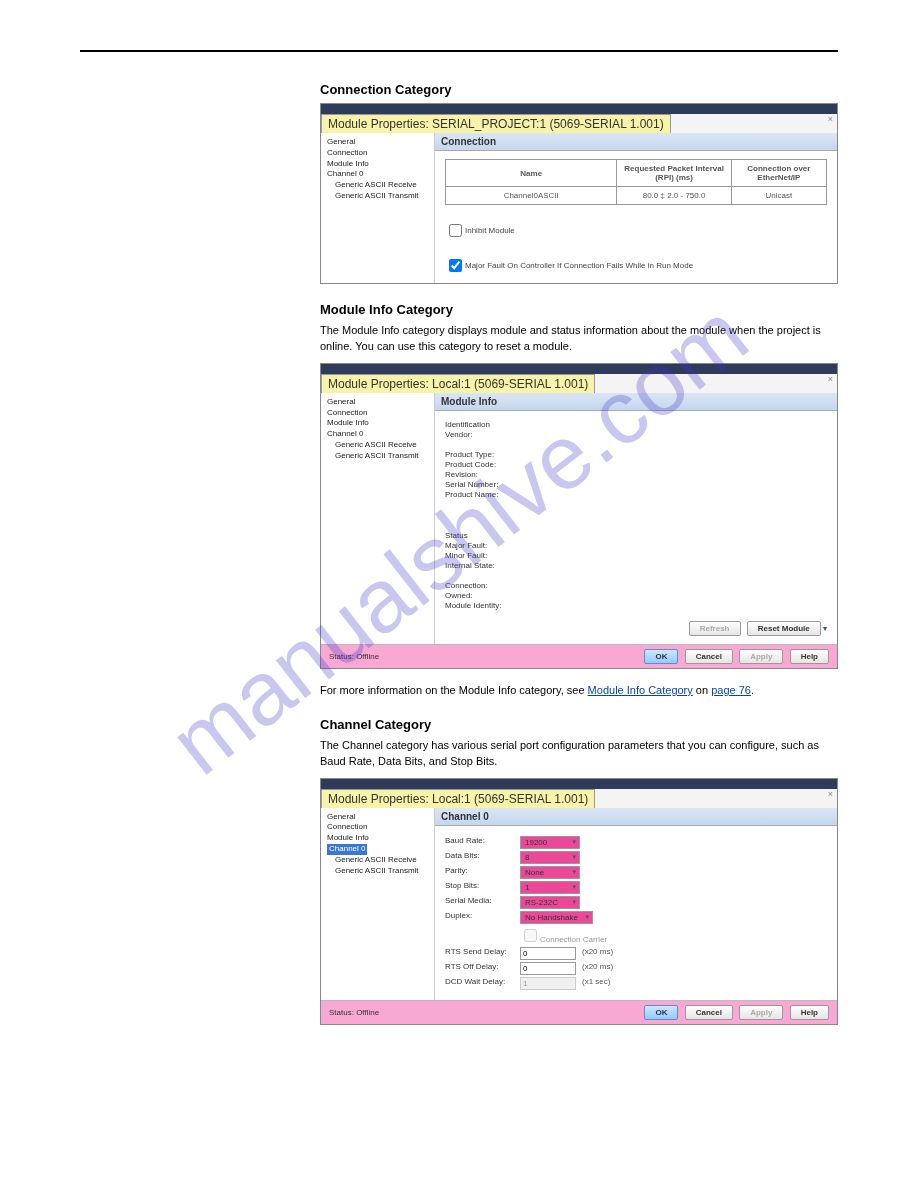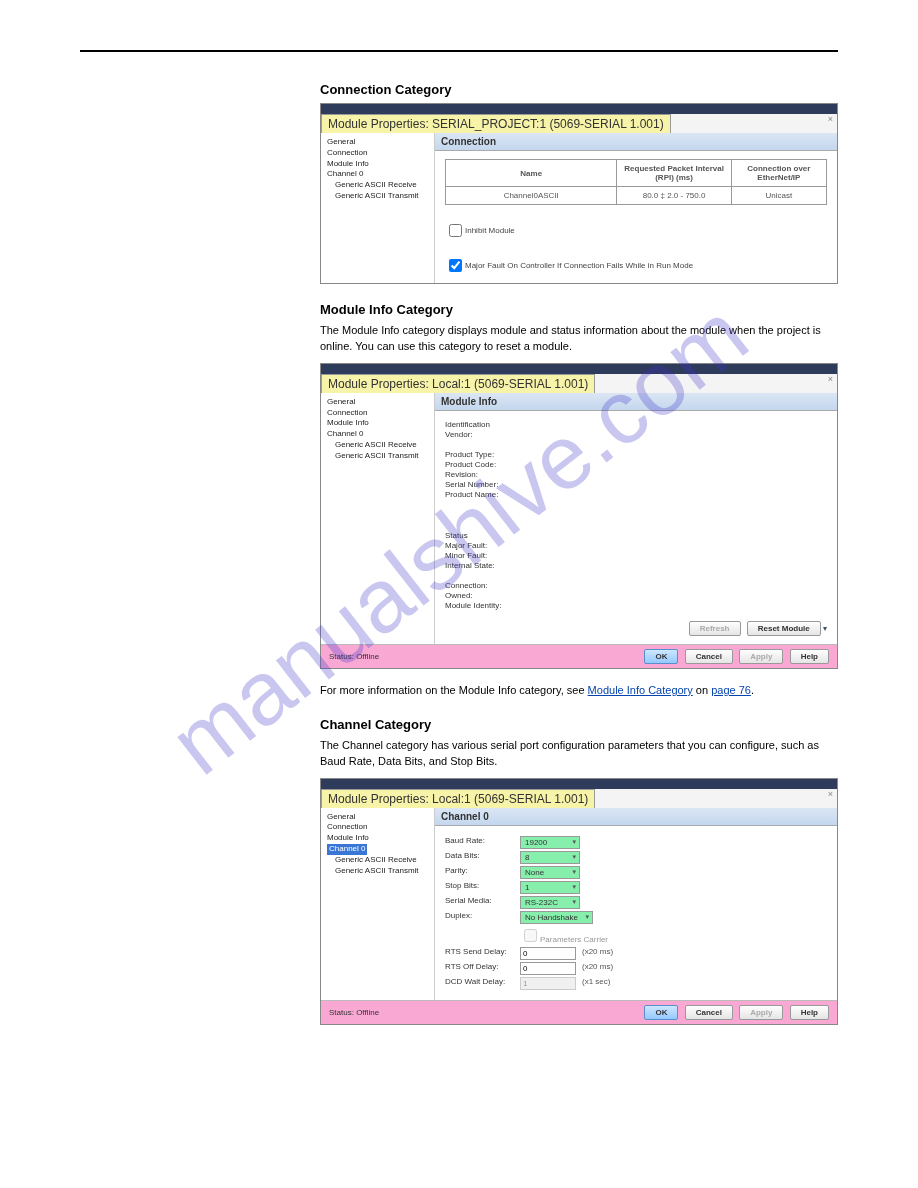--- a/index.html
+++ b/index.html
@@ -140,21 +140,21 @@
     border: 1px solid #999;
     background: linear-gradient(#fefefe,#e5e5e5);
     padding: 2px 10px;
     font-size: 8px;
     margin-left: 4px;
     border-radius: 2px;
     font-weight: bold;
   }
   .btn.primary { background: linear-gradient(#cde7ff,#94c9ff); border-color:#5a8fce;}
   .btn.disabled { color:#aaa; }
-  .dropdown-btn { border:1px solid #999; background:#86efac; padding:1px 14px 1px 4px; font-size:8px; position:relative; display:inline-block; min-width:40px;}
+  .dropdown-btn { border:1px solid #999; background:#ec4899; padding:1px 14px 1px 4px; font-size:8px; position:relative; display:inline-block; min-width:40px;}
   .dropdown-btn:after{ content:"▾"; position:absolute; right:3px; font-size:7px; color:#555;}
   .kv-row { display:flex; font-size:8px; margin:1px 0;}
   .kv-row .k { width: 70px; color:#333;}
   .field-row { display:flex; margin:2px 0; font-size:8px;}
   .field-row .lbl { width: 75px;}
   .field-row .val { width: 80px;}
   .unit { margin-left:6px; color:#555;}
   .refresh-row { text-align:right; margin-top:10px;}
   .col2 { display:flex; gap:30px;flex-direction:column;}
 </style>
@@ -354,21 +354,21 @@
             <div class="field-row">
                 <span class="lbl">Serial Media:</span>
                 <span class="dropdown-btn">RS-232C</span>
               </div>
             <div class="field-row">
                 <span class="lbl">Duplex:</span>
                 <span class="dropdown-btn">No Handshake</span>
               </div>
             <div class="field-row">
                 <span class="lbl"></span>
-                <label style="color:#999;"><input type="checkbox" disabled="" style=""><span>Parameters Carrier</span></label>
+                <label style="color:#999;"><input type="checkbox" disabled="" style=""><span>Connection Carrier</span></label>
               </div>
             <div class="field-row">
                 <span class="lbl">RTS Send Delay:</span>
                 <input class="val" style="width: 50px; font-size: 8px; border: 1px solid rgb(153, 153, 153);" value="0">
                 <span class="unit">(x20 ms)</span>
               </div>
             <div class="field-row">
                 <span class="lbl">RTS Off Delay:</span>
                 <input class="val" style="width: 50px; font-size: 8px; border: 1px solid rgb(153, 153, 153);" value="0">
                 <span class="unit">(x20 ms)</span>

